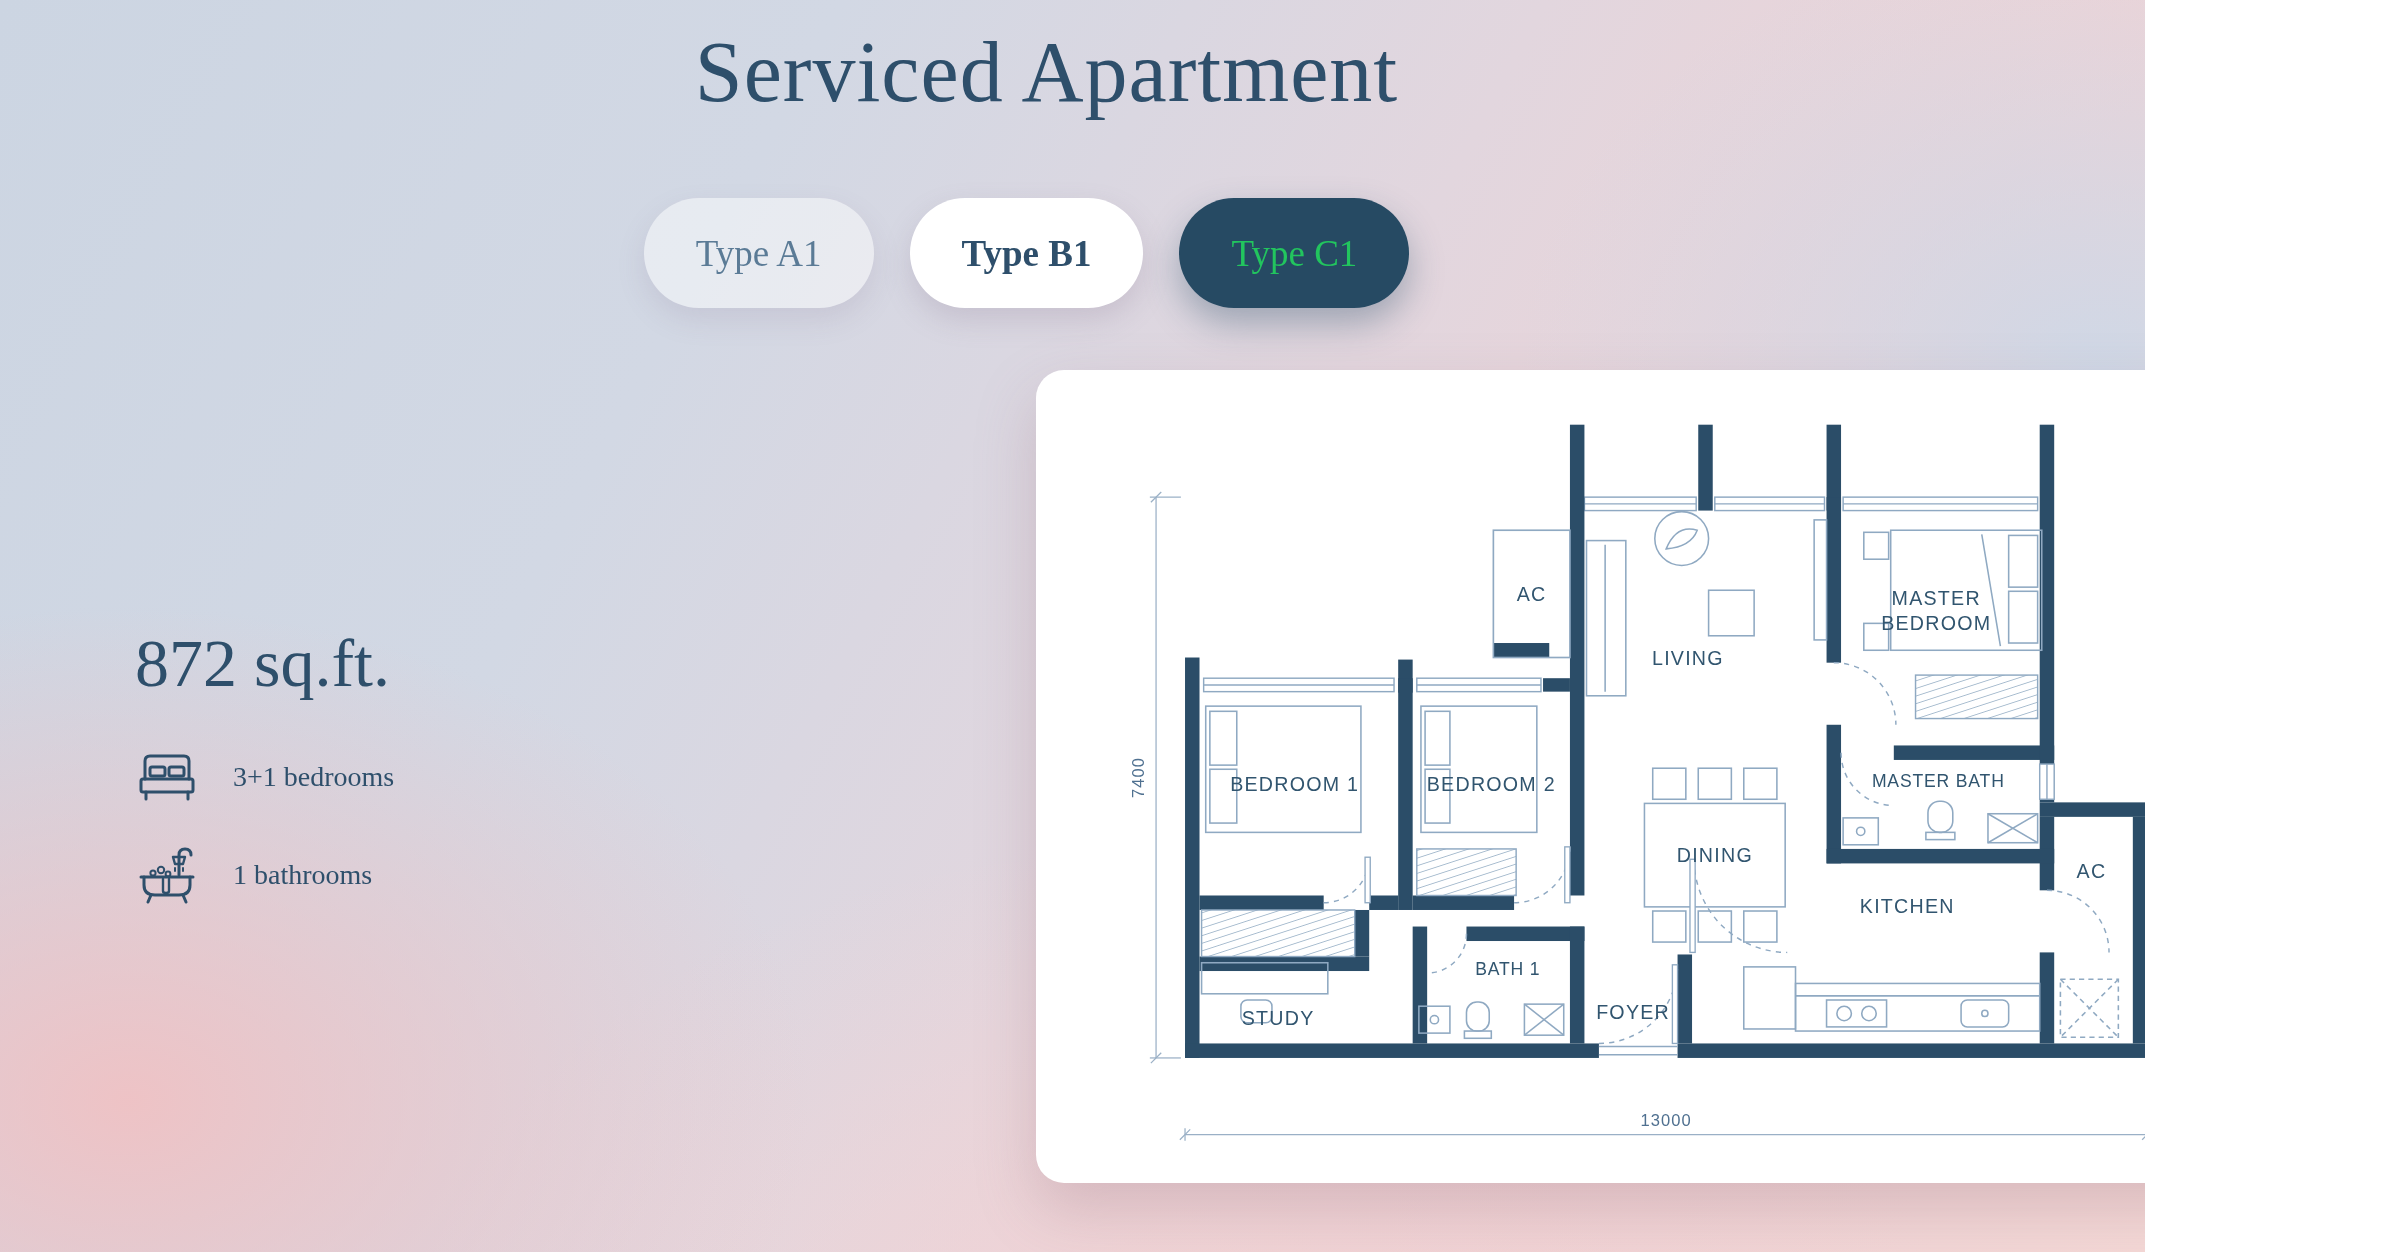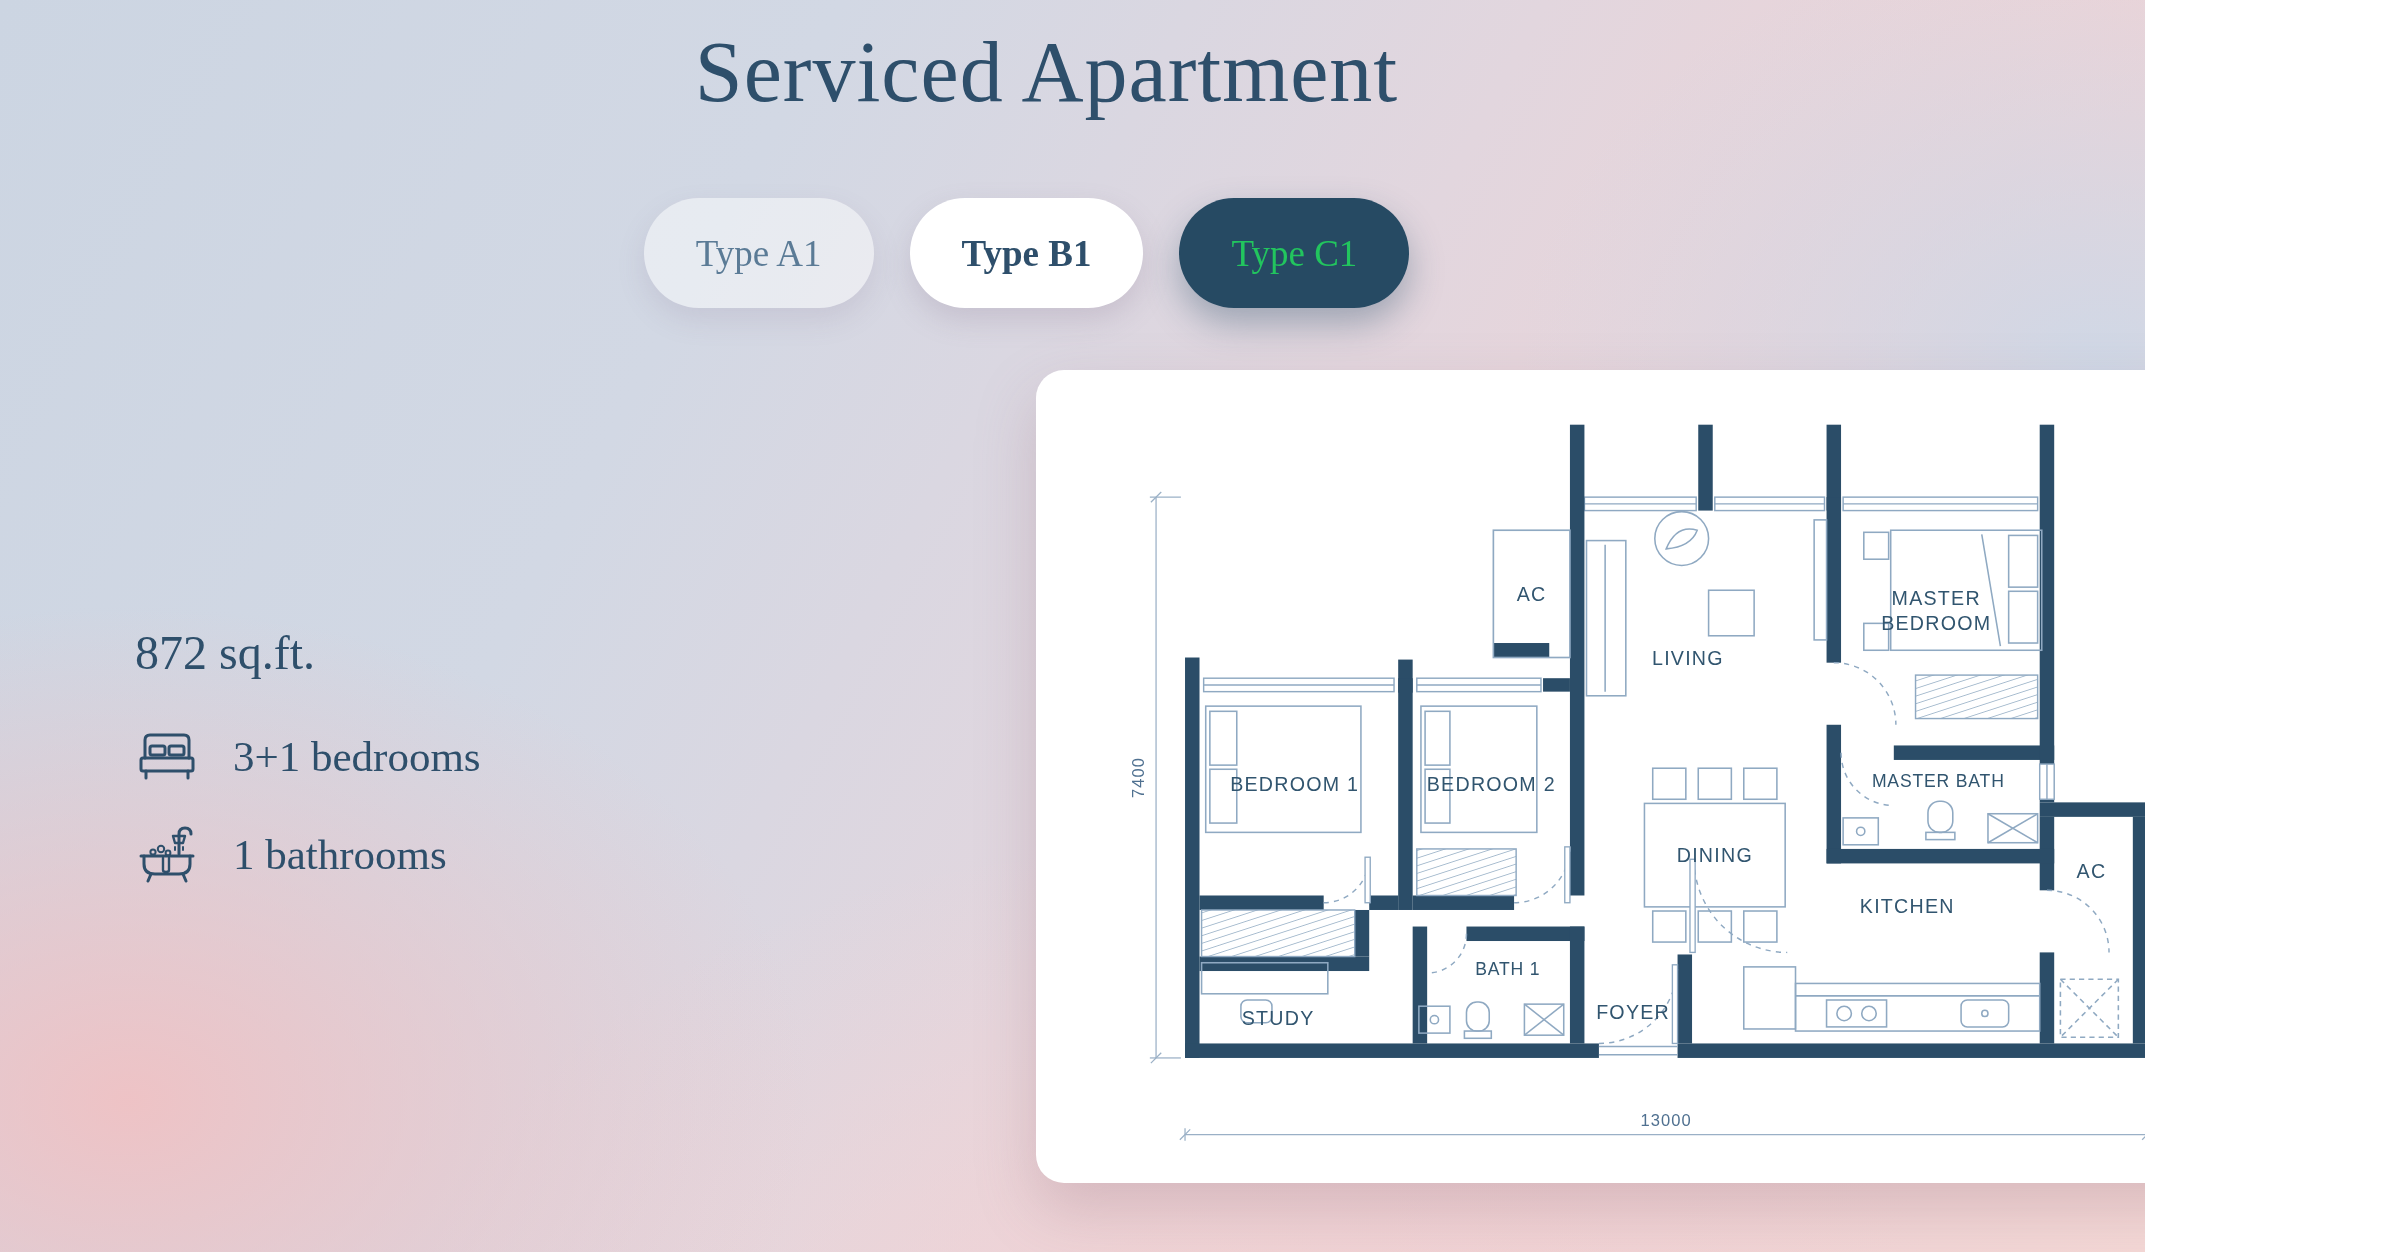--- a/index.html
+++ b/index.html
@@ -30,24 +30,24 @@
     border-radius:55px; font-family:"Liberation Serif", serif; font-size:37px;
     display:flex; align-items:center; justify-content:center; padding:0 52px;
   }
   .pill--ghost{ background:rgba(255,255,255,0.48); color:#5b7b96;
     box-shadow:0 12px 28px rgba(130,115,140,0.16); }
   .pill--light{ background:#ffffff; color:#2e4f6b;
     box-shadow:0 12px 28px rgba(130,115,140,0.22);font-weight:bold; }
   .pill--active{ background:#264a63; color:#22c55e;
     box-shadow:0 16px 34px rgba(38,74,99,0.35); }
   .stats{ position:absolute; left:135px; top:628px; width:520px; color:#2e4f6b; }
-  .stats .area{ font-size:48px; line-height:1.05; margin-bottom:46px; }
+  .stats .area{ font-size:68px; line-height:1.05; margin-bottom:46px; }
   .stat-row{ display:flex; align-items:center; gap:34px; margin-bottom:34px; }
   .stat-row .icon{ width:64px; height:64px; flex:0 0 64px; display:block; }
-  .stat-row .label{ font-size:43px; }
+  .stat-row .label{ font-size:28px; }
   .card{
     position:absolute; left:1036px; top:370px; width:1253px; height:813px;
     background:#ffffff; border-radius:28px;
     box-shadow:0 26px 60px rgba(150,110,125,0.28);
   }
   .plan-svg{ position:absolute; left:50px; top:34px; }
   svg text{ font-family:"Liberation Sans", sans-serif; fill:#31556f; }
   .room-lab{ font-size:19px; letter-spacing:1.2px; }
   .room-lab-sm{ font-size:17px; letter-spacing:0.8px; }
   .dim-lab{ font-size:16px; fill:#4f7090; letter-spacing:1px; }

